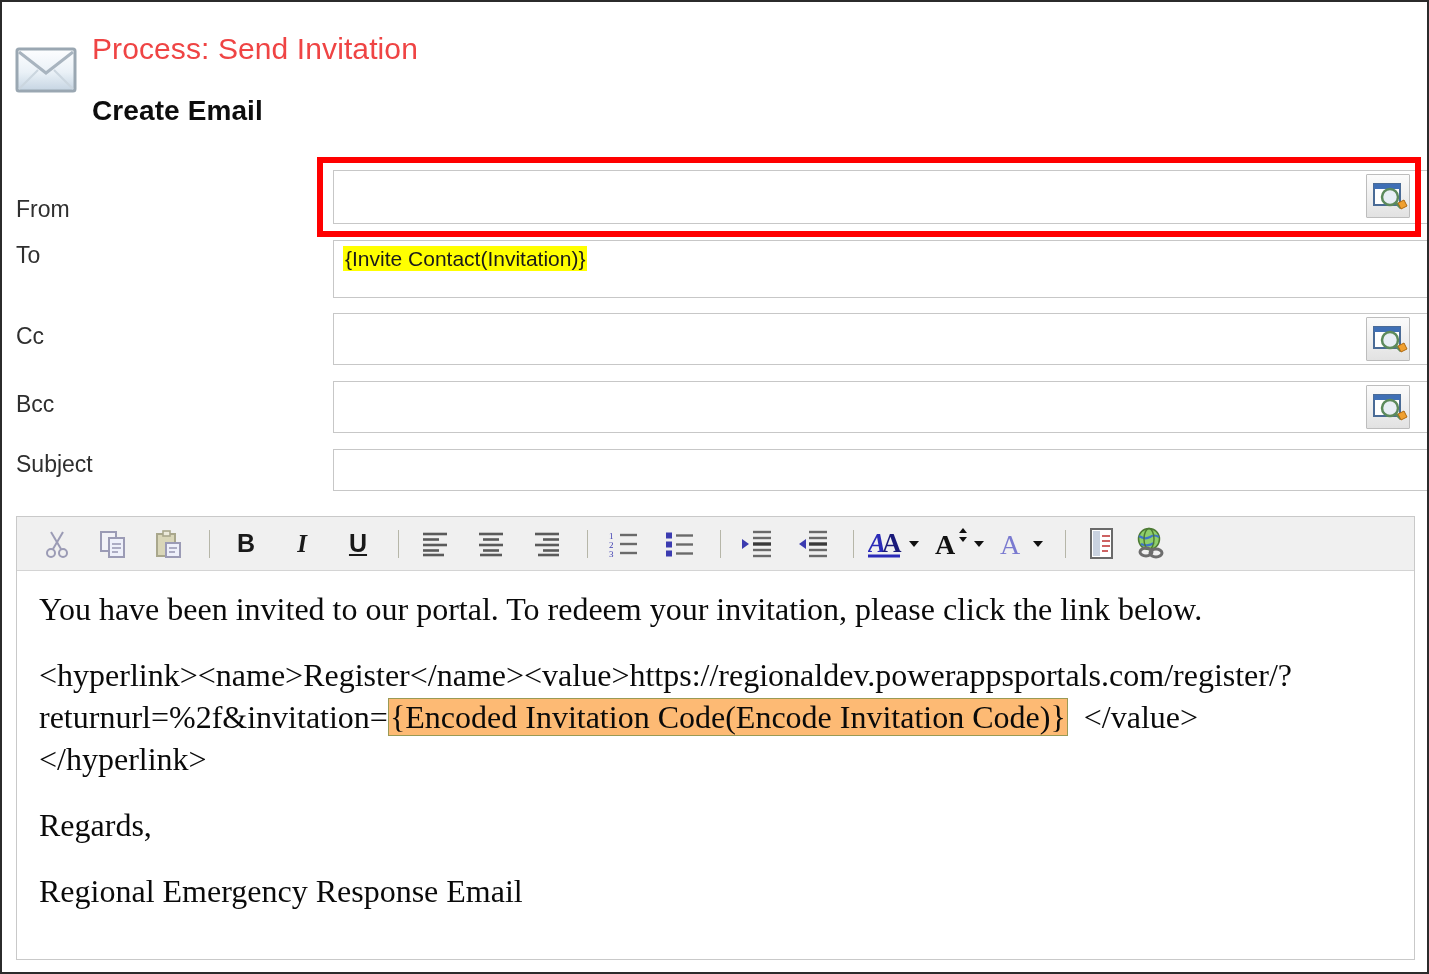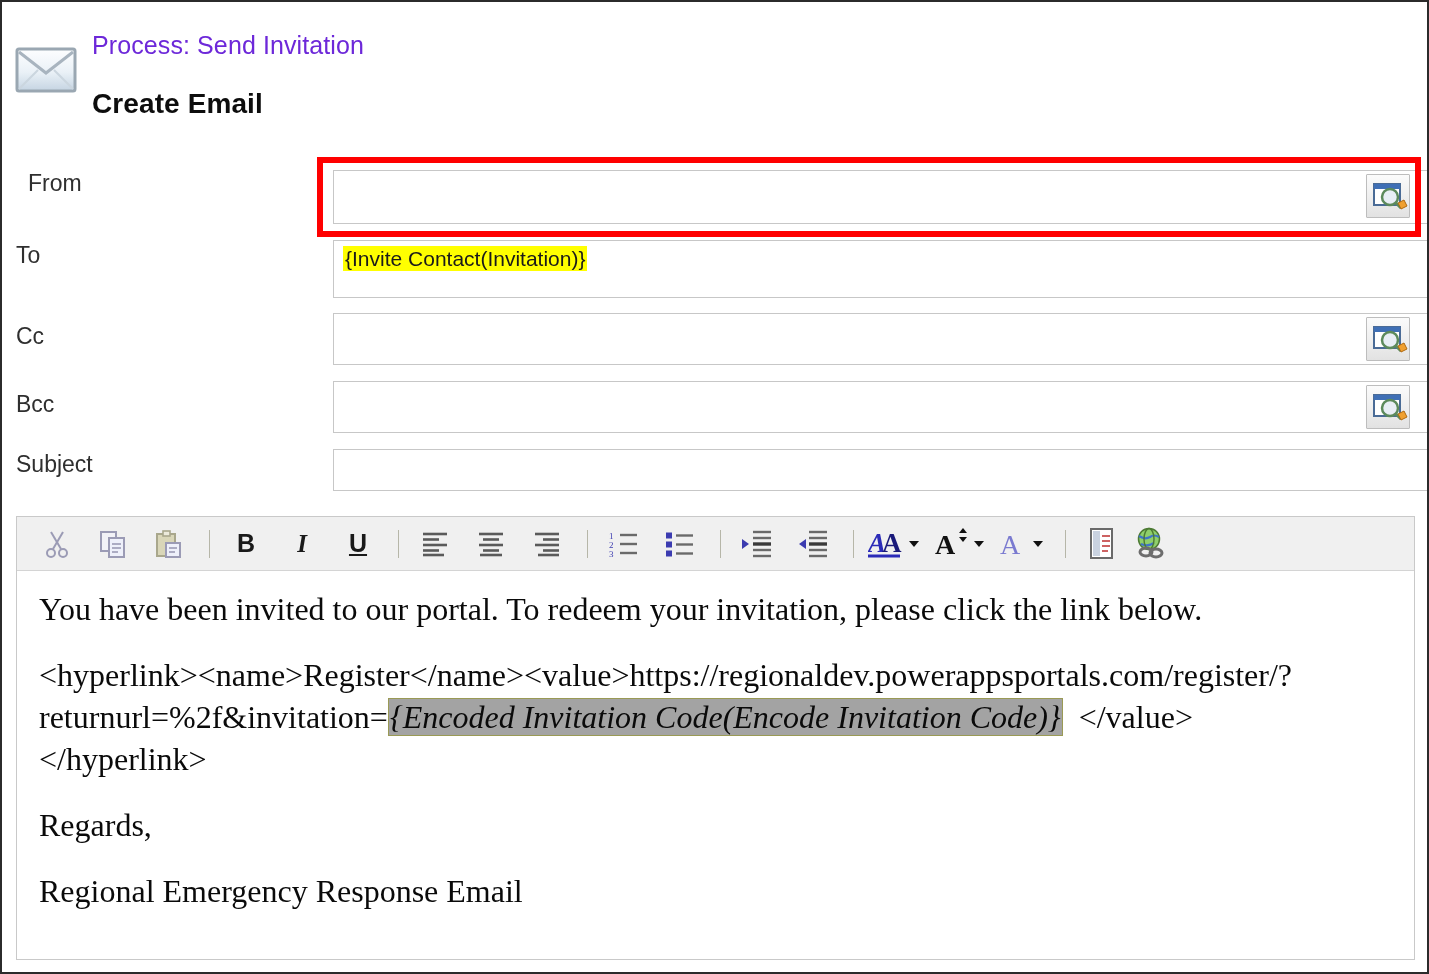--- a/index.html
+++ b/index.html
@@ -30,22 +30,22 @@
   .env-icon {
     position: absolute;
     left: 12px; top: 42px;
     width: 66px; height: 52px;
   }
   .header-text {
     position: absolute;
     left: 90px; top: 28px;
   }
   .process-line {
-    font-size: 25px;
-    color: #6d28d9;
+    font-size: 30px;
+    color: #ef4444;
     line-height: 1.25;
     letter-spacing: 0.1px;
     white-space: nowrap;
   }
   .title-line {
     font-size: 28px;
     font-weight: bold;
     color: #0d0d0d;
     line-height: 1.35;
     letter-spacing: 0.1px;
@@ -173,24 +173,23 @@
   }
   .body-area p { margin: 0 0 24px 0; }
   .sp {
     background-image: linear-gradient(45deg, transparent 45%, #ee2222 45%, #ee2222 55%, transparent 55%);
     background-size: 5px 4px;
     background-repeat: repeat-x;
     background-position: 0 100%;
     padding-bottom: 3px;
   }
   .code-hl {
-    background: #a3a3a3;
+    background: #fdba74;
     border: 1px solid #9a9a55;
     padding: 0 1px;
-    font-style: italic;
   }
 </style>
 </head>
 <body>
 
 <div id="page">
 
   <div class="header">
     <div class="env-icon">
       <svg width="66" height="52" viewBox="0 0 66 52">
@@ -206,21 +205,21 @@
         <path d="M5 45 L24 26 M59 45 L40 26" fill="none" stroke="#cbd6df" stroke-width="2"></path>
       </svg>
     </div>
     <div class="header-text">
       <div class="process-line">Process: Send Invitation</div>
       <div class="title-line">Create Email</div>
     </div>
   </div>
 
   <div class="row" style="top:160px;">
-    <div class="row-label" style="top:8px;margin-left:12px;">From</div>
+    <div class="row-label" style="top:34px;">From</div>
     <div class="field" style="top:8px; height:54px;">
       <div class="field-text"></div>
     </div>
     <div class="lookup-btn" style="left:1364px; top:12px;">
       <svg width="42" height="42" viewBox="0 0 42 42">
         <rect x="7" y="9" width="26" height="21" fill="#ffffff" stroke="#4a6b96" stroke-width="2"></rect>
         <rect x="7" y="9" width="26" height="5" fill="#3f6fb5"></rect>
         <circle cx="23" cy="22" r="8" fill="#e8eef5" stroke="#5c8a5c" stroke-width="2.5"></circle>
         <line x1="29" y1="28" x2="34" y2="33" stroke="#5c8a5c" stroke-width="3"></line>
         <path d="M31 28 l6 -3 l3 6 l-6 3 z" fill="#f0a030" stroke="#b06a10" stroke-width="1"></path>

